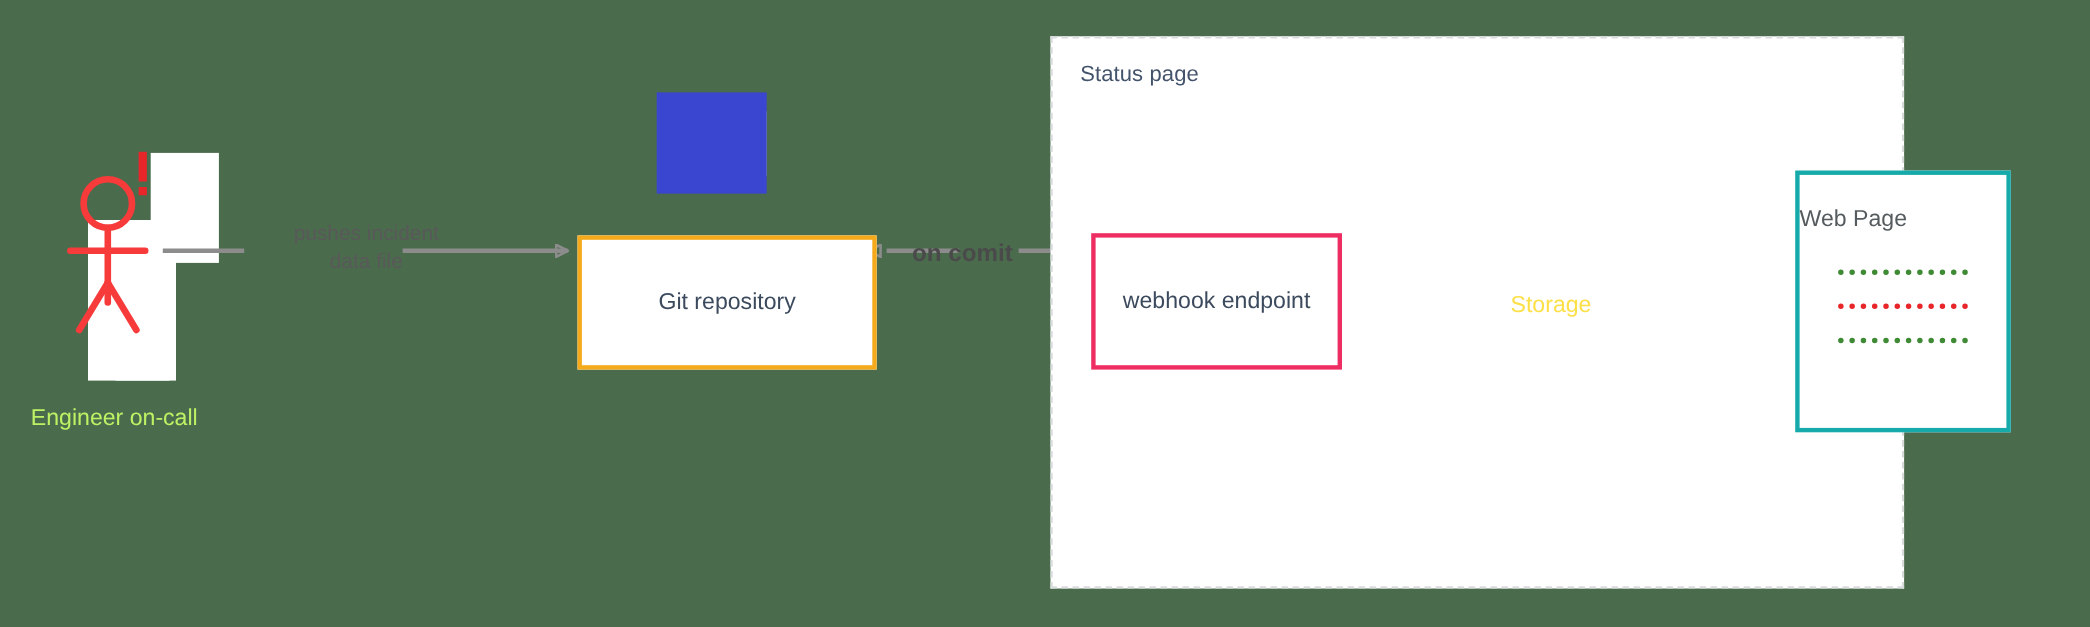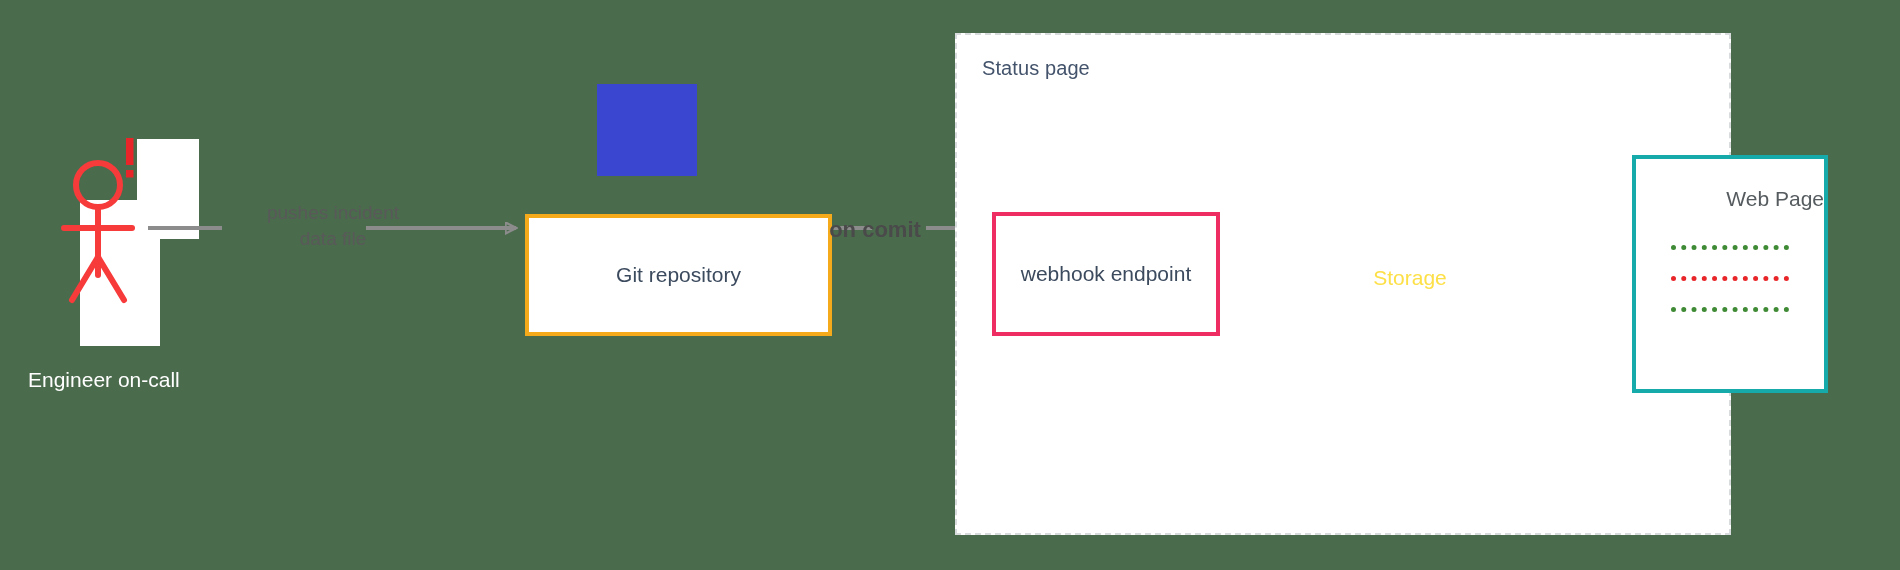--- a/index.html
+++ b/index.html
@@ -30,34 +30,34 @@
   
   .node {
     display:flex; align-items:center; justify-content:center;
     background:#ffffff; text-align:center;
   }
   .node-label {
     font-size:21px; color:#3c4a5e; line-height:1.25; padding:0 8px;
   }
 
   #git-repo-node {
-    left:525px; top:214px; width:307px; height:122px;
+    left:525px; top:214px; width:272px; height:122px;
     border:4px solid #f5aa1c;
   }
   #webhook-node {
     left:992px; top:212px; width:228px; height:124px;
     border:4px solid #ee2e62;
   }
   #webpage-node {
     left:1632px; top:155px; width:196px; height:238px;
     border:4px solid #17aaaa;
     display:block;
   }
   #webpage-title {
-    text-align:right; margin-top:28px;
+    text-align:left; margin-top:28px;
     font-size:21px; color:#555b5e;
   }
   .webpage-line {
     height:0; margin:0 auto;
     border-top:5px dotted;
     width:118px;
   }
   #webpage-line-1 { margin-top:34px; border-color:#3f8a34; }
   #webpage-line-2 { margin-top:26px; border-color:#e8262a; }
   #webpage-line-3 { margin-top:26px; border-color:#3f8a34; }
@@ -73,21 +73,21 @@
   .edge-label {
     color:#595959; font-size:19px; line-height:1.35;
     text-align:center; white-space:nowrap;
   }
   #push-label { left:228px; top:200px; width:210px; }
   #oncommit-label {
     left:800px; top:215px; width:150px;
     font-weight:bold; font-size:22px; color:#4a4a4a;
   }
   #actor-label {
-    left:28px; top:368px; font-size:21px; color:#ffffff; white-space:nowrap;
+    left:28px; top:368px; font-size:21px; color:#bef264; white-space:nowrap;
   }
 
   
   #git-icon-tile {
     left:597px; top:84px; width:100px; height:92px;
     background:#3a46d0;
   }
 </style>
 </head>
 <body>

